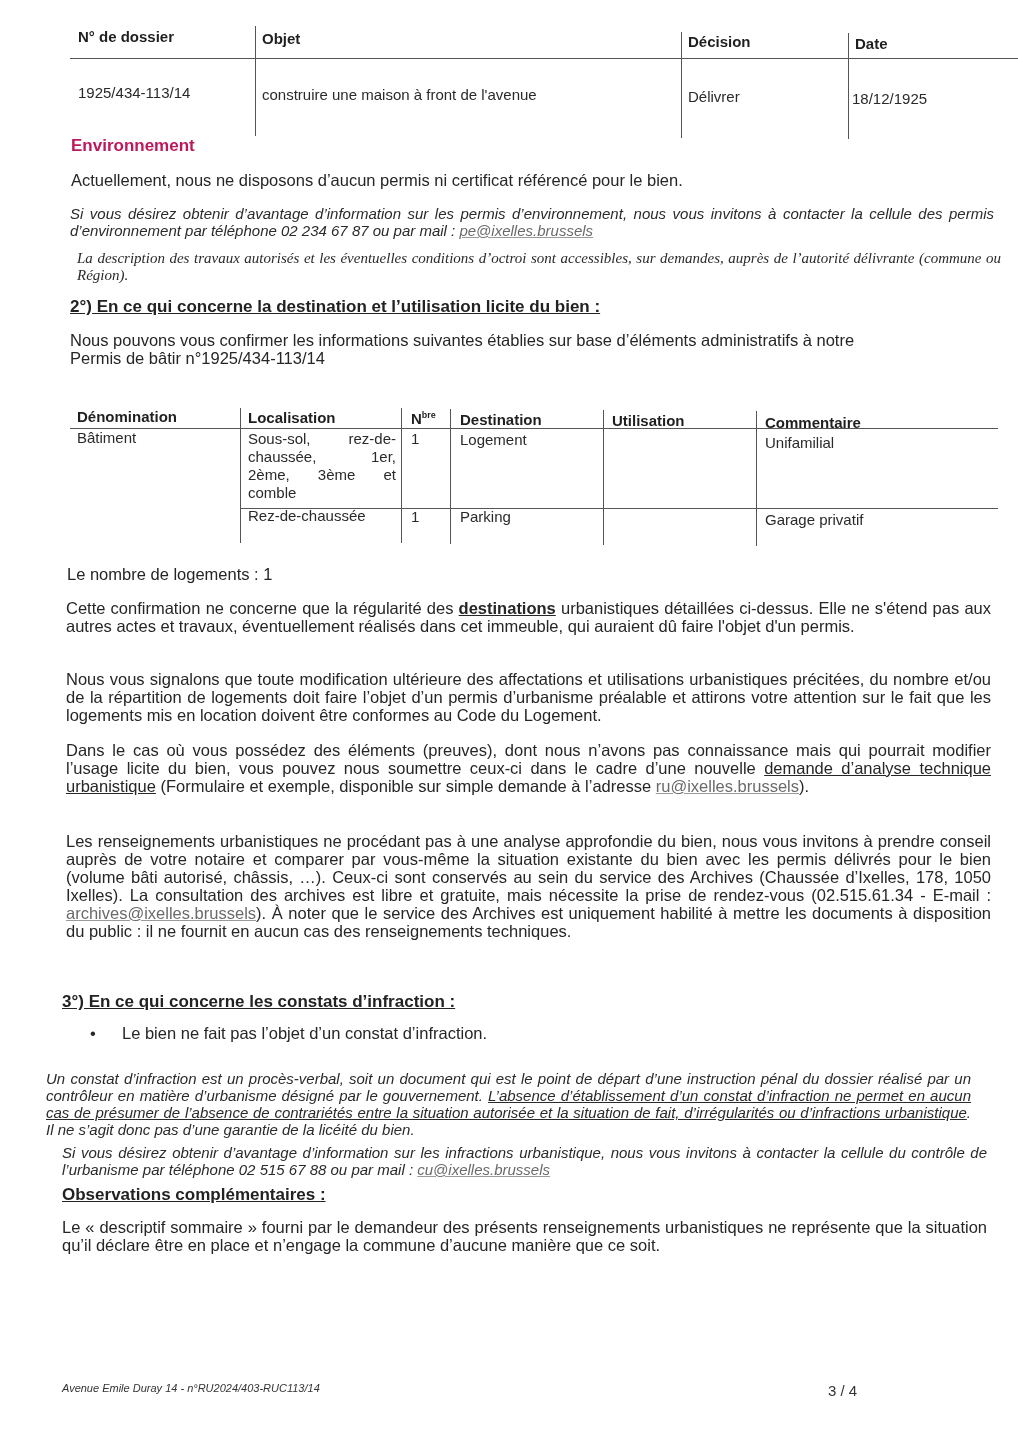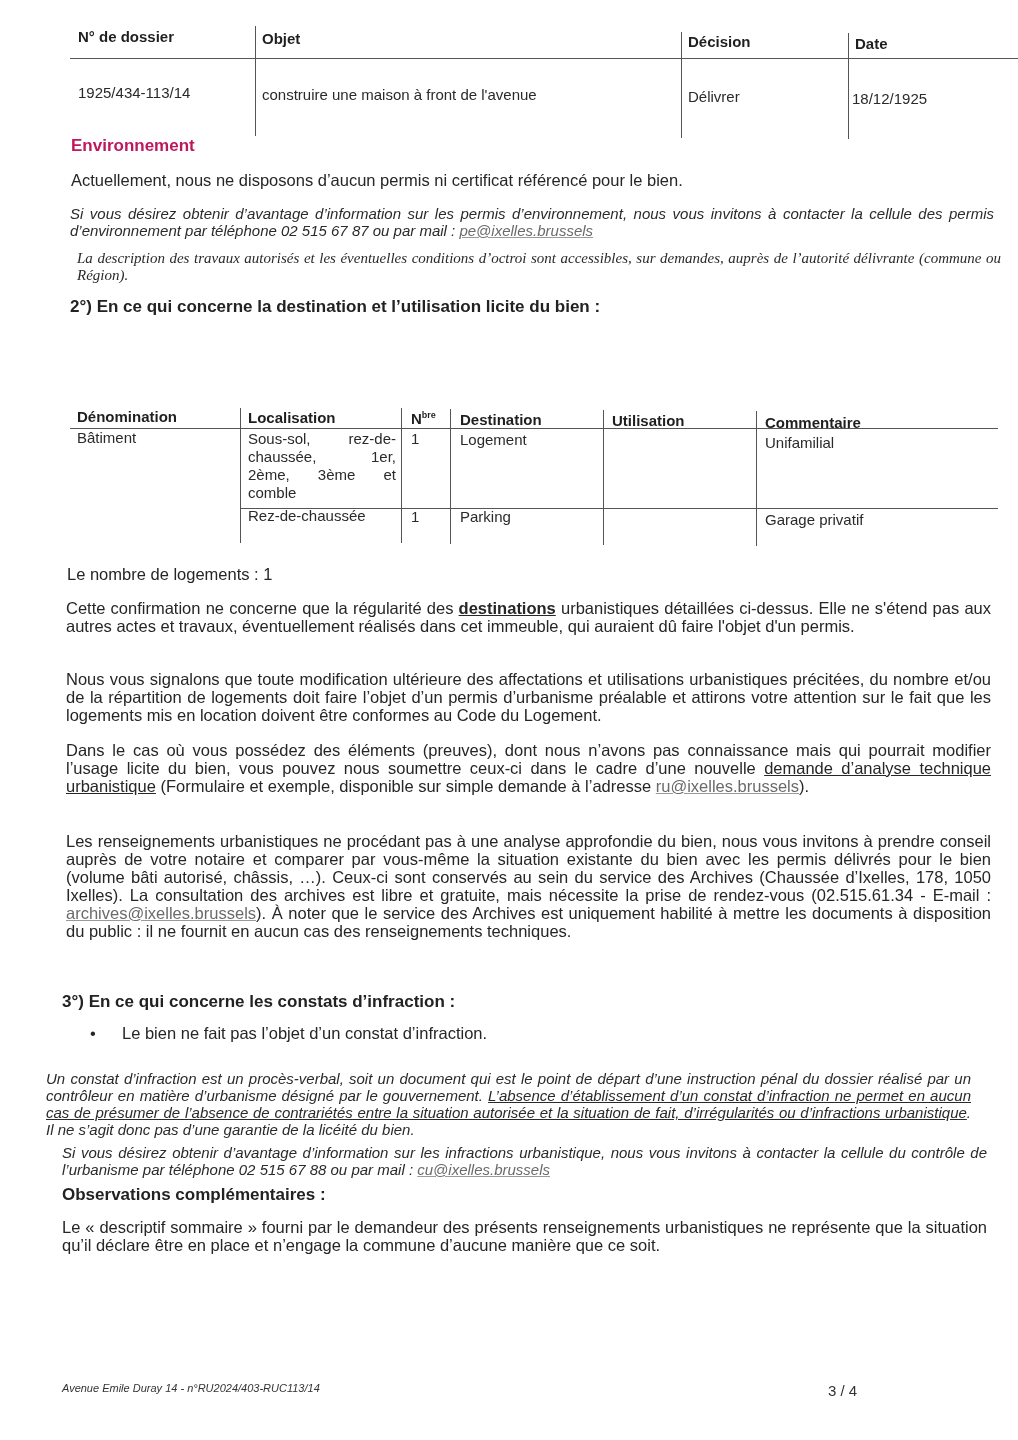--- a/index.html
+++ b/index.html
@@ -6,21 +6,21 @@
   body {
     width: 1018px; height: 1440px; position: relative; overflow: hidden;
     font-family: "Liberation Sans", sans-serif; color: #262626;
   }
   .abs { position: absolute; }
   .p { font-size: 16.5px; line-height: 18px; text-align: justify; }
   .it { font-style: italic; font-size: 15px; line-height: 17px; text-align: justify; color: #2a2a2a; }
   .bold { font-weight: bold; }
   .link { color: #6a6a6a; text-decoration: underline; text-decoration-color: #9a9a9a; }
   .ul { text-decoration: underline; }
-  .h2 { font-size: 17px; font-weight: bold; color: #222; }
+  .h2 { font-size: 17px; font-weight: bold; text-decoration: underline; color: #222; }
 
   
   .t1-head { font-size: 15px; font-weight: bold; color: #1f1f1f; text-align: right; }
   .t1-cell { font-size: 15px; color: #2a2a2a; }
   .hline { position: absolute; height: 1px; background: #555; }
   .vline { position: absolute; width: 1px; background: #555; }
 
   
   .t2-head { font-size: 15px; font-weight: bold; color: #1f1f1f; }
   .t2-cell { font-size: 15px; color: #2a2a2a; line-height: 18px; }
@@ -45,26 +45,28 @@
     <div class="abs t1-cell" style="left:78px;top:84px;">1925/434-113/14</div>
     <div class="abs t1-cell" style="left:262px;top:86px;">construire une maison à front de l'avenue</div>
     <div class="abs t1-cell" style="left:688px;top:88px;">Délivrer</div>
     <div class="abs t1-cell" style="left:852px;top:90px;">18/12/1925</div>
   </div>
 </div>
 
 <div class="abs bold" style="left:71px;top:136px;font-size:17px;color:#be185d;">Environnement</div>
 <div class="abs p" style="left:71px;top:171px;width:930px;">Actuellement, nous ne disposons d’aucun permis ni certificat référencé pour le bien.</div>
 <div class="abs it" style="left:70px;top:205px;width:924px;">
-  <span>Si vous désirez obtenir d’avantage d’information sur les permis d’environnement, nous vous invitons à contacter la cellule des permis d’environnement par téléphone 02 515 67 87 ou par mail : </span><span class="link">pe@ixelles.brussels</span>
+  <span>Si vous désirez obtenir d’avantage d’information sur les permis d’environnement, nous vous invitons à contacter la cellule des permis d’environnement par téléphone 02 234 67 87 ou par mail : </span><span class="link">pe@ixelles.brussels</span>
 </div>
 <div class="abs it" style="left:77px;top:250px;width:924px;font-family:Liberation Serif, serif;">La description des travaux autorisés et les éventuelles conditions d’octroi sont accessibles, sur demandes, auprès de l’autorité délivrante (commune ou Région).</div>
 
 <div class="abs h2" style="left:70px;top:297px;">2°) En ce qui concerne la destination et l’utilisation licite du bien :</div>
 <div class="abs p" style="left:70px;top:331px;width:925px;">
+  <div>Nous pouvons vous confirmer les informations suivantes établies sur base d’éléments administratifs à notre</div>
+  <div>Permis de bâtir n°1925/434-113/14</div>
 </div>
 
 <div>
   <div class="abs t2-head" style="left:77px;top:408px;">Dénomination</div>
   <div class="abs t2-head" style="left:248px;top:409px;">Localisation</div>
   <div class="abs t2-head" style="left:411px;top:410px;"><span>N</span><sup>bre</sup></div>
   <div class="abs t2-head" style="left:460px;top:411px;">Destination</div>
   <div class="abs t2-head" style="left:612px;top:412px;">Utilisation</div>
   <div class="abs t2-head" style="left:765px;top:414px;">Commentaire</div>
 

